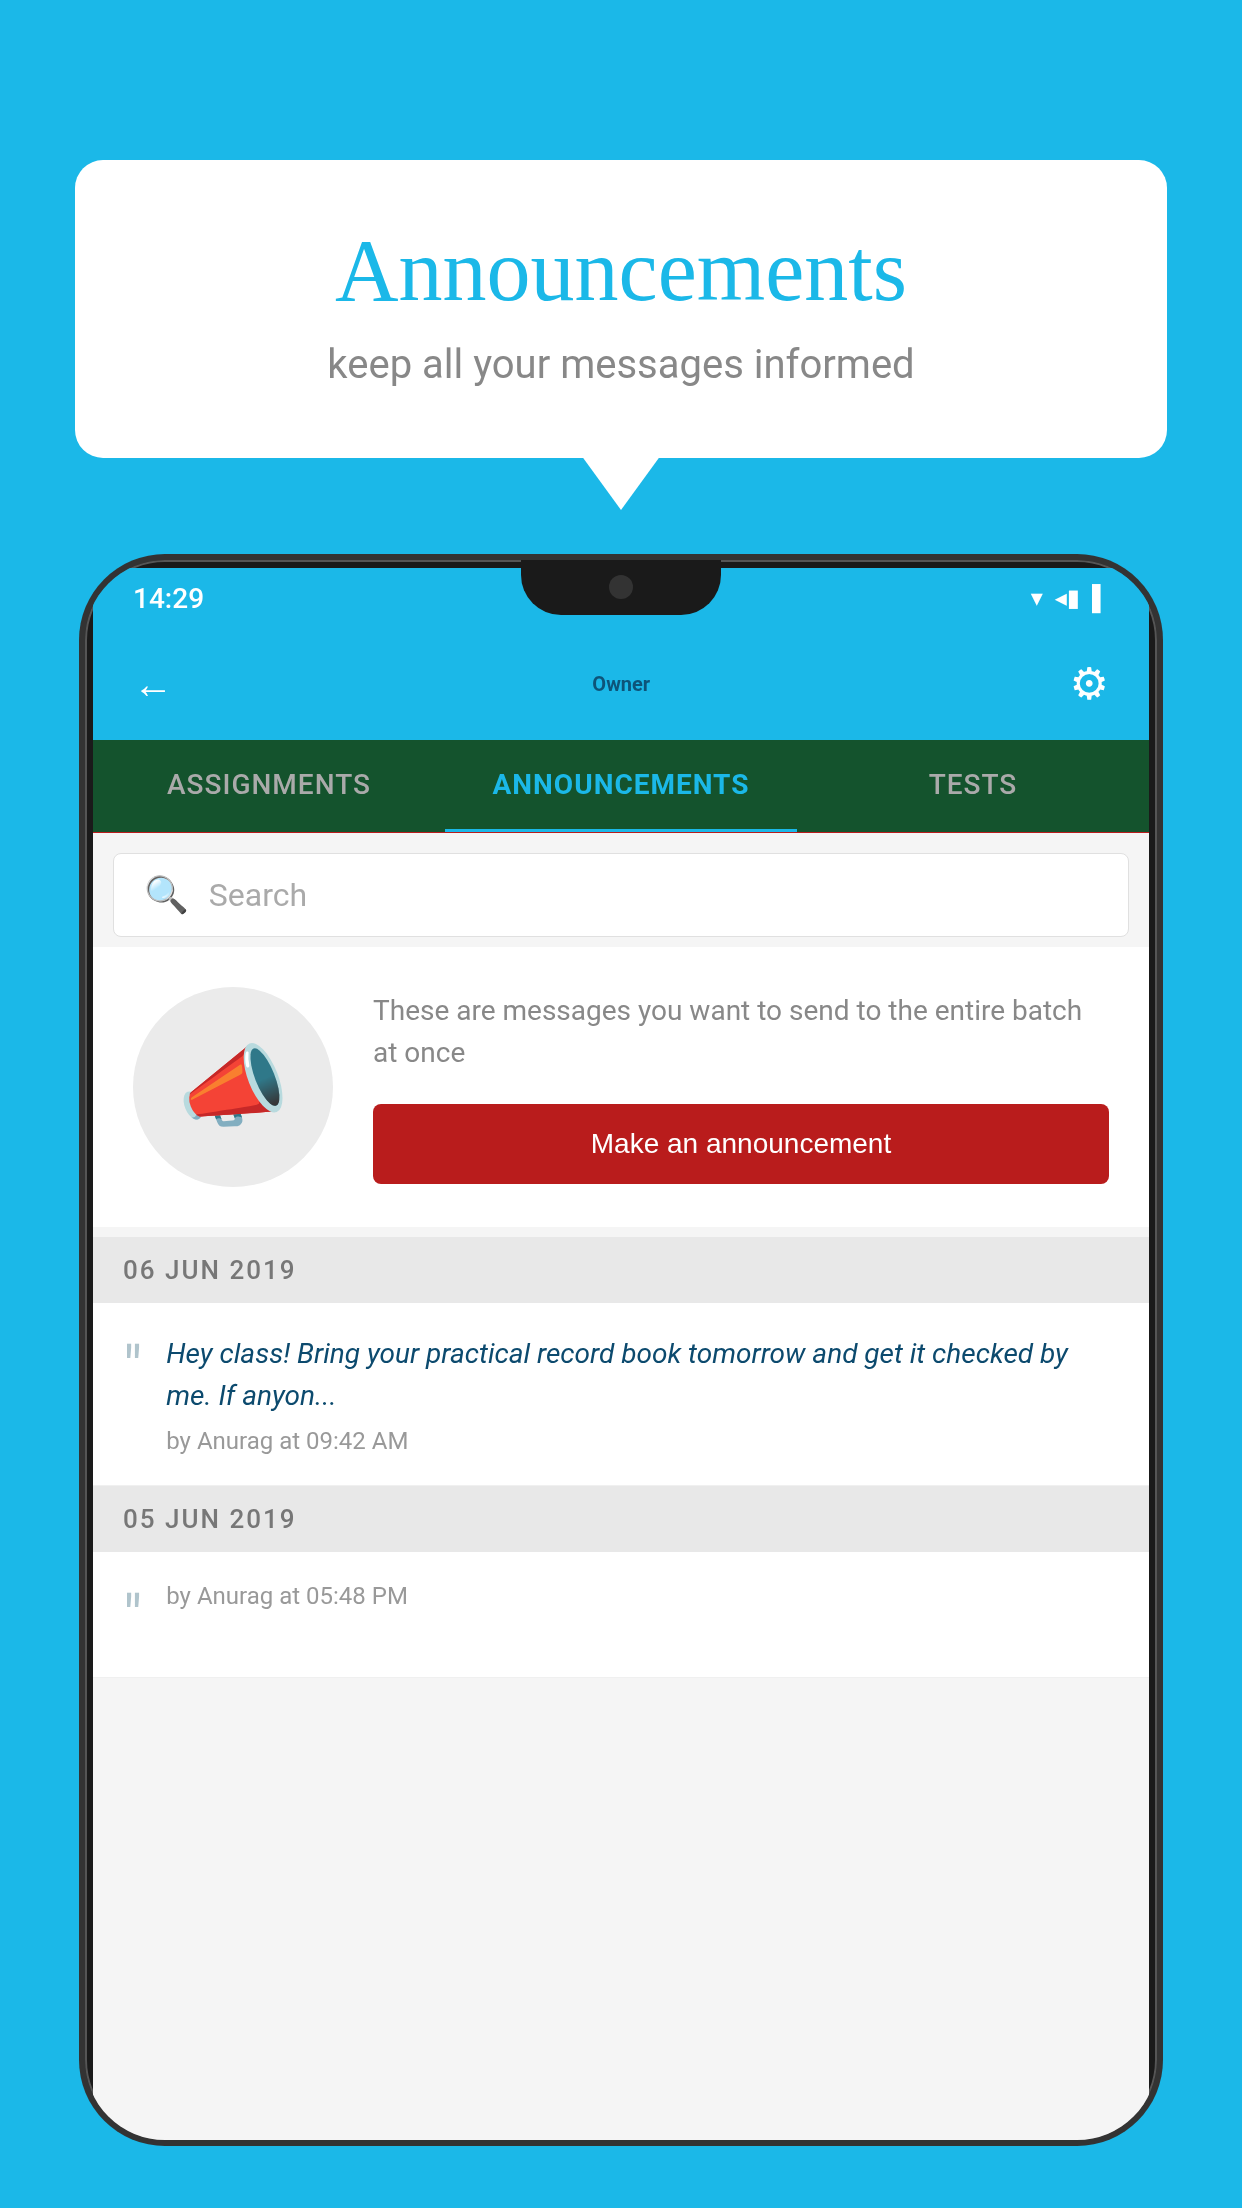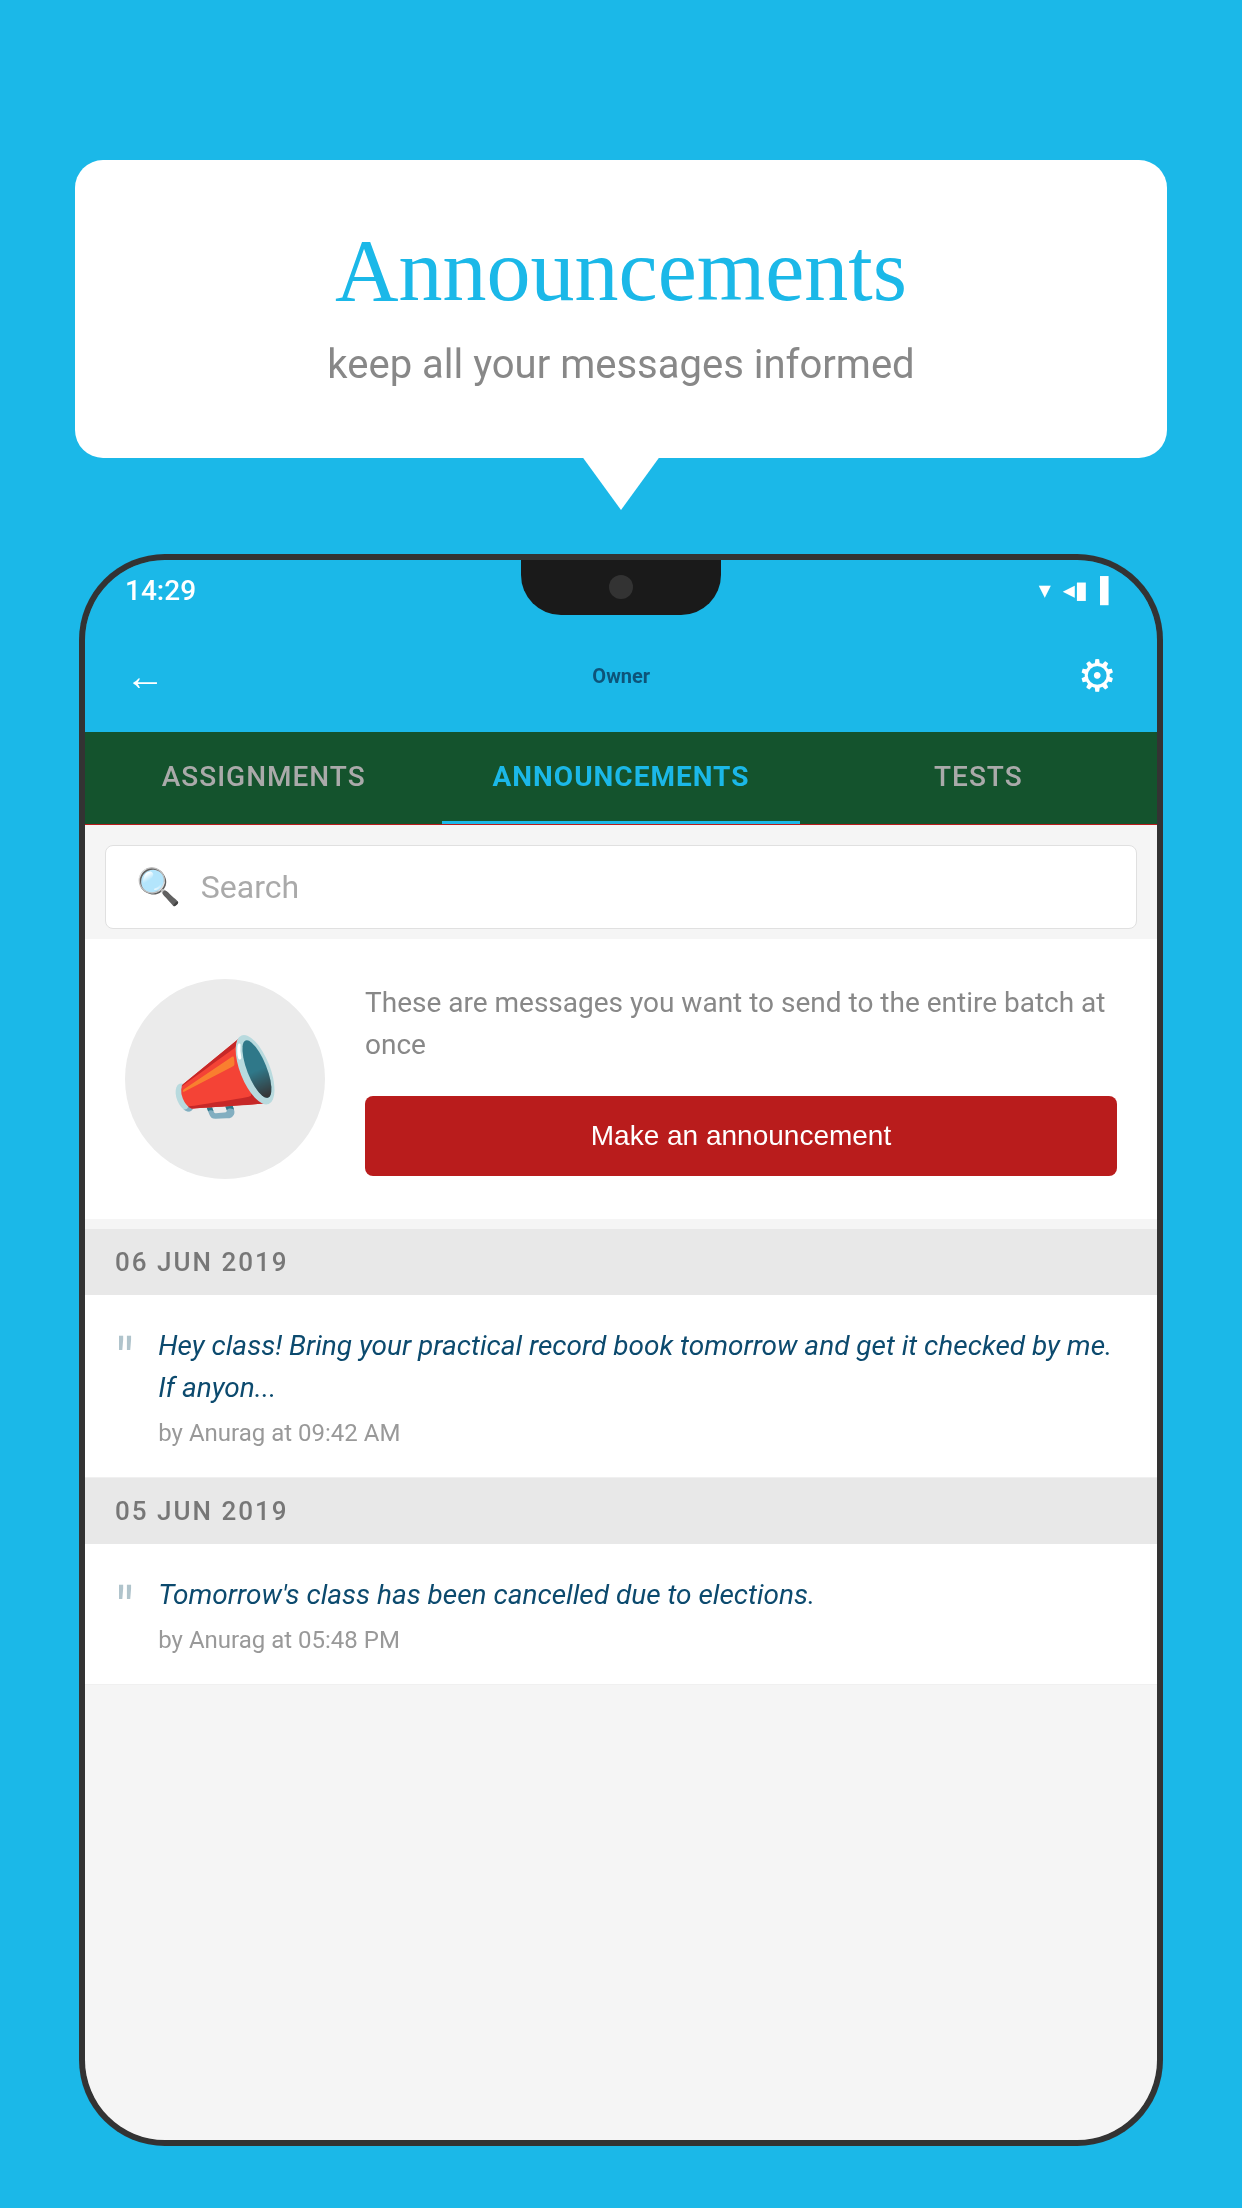--- a/index.html
+++ b/index.html
@@ -61,21 +61,21 @@
       position: absolute;
       top: 560px;
       left: 85px;
       right: 85px;
       bottom: 0;
     }
 
     .phone-frame {
       background: #1a1a1a;
       border-radius: 80px;
-      padding: 0;
+      padding: 8px;
       position: relative;
       overflow: hidden;
       width: 100%;
       height: 1580px;
       box-shadow: 0 0 0 6px #333, inset 0 0 0 2px #555;
     }
 
     
     .status-bar {
       background: #1BB8E8;
@@ -395,20 +395,19 @@
         </div>
       </div>
 
       <div class="date-separator">
         <span class="date-text">05  JUN  2019</span>
       </div>
 
       <div class="announcement-item">
         <div class="quote-icon">"</div>
         <div class="announcement-text">
-          <div class="announcement-msg">Tomorrow's class has been cancelled due to elections.</div>
           <div class="announcement-by">by Anurag at 05:48 PM</div>
         </div>
       </div>
 
     </div>
   </div>
 </div>
 
 </body></html>

